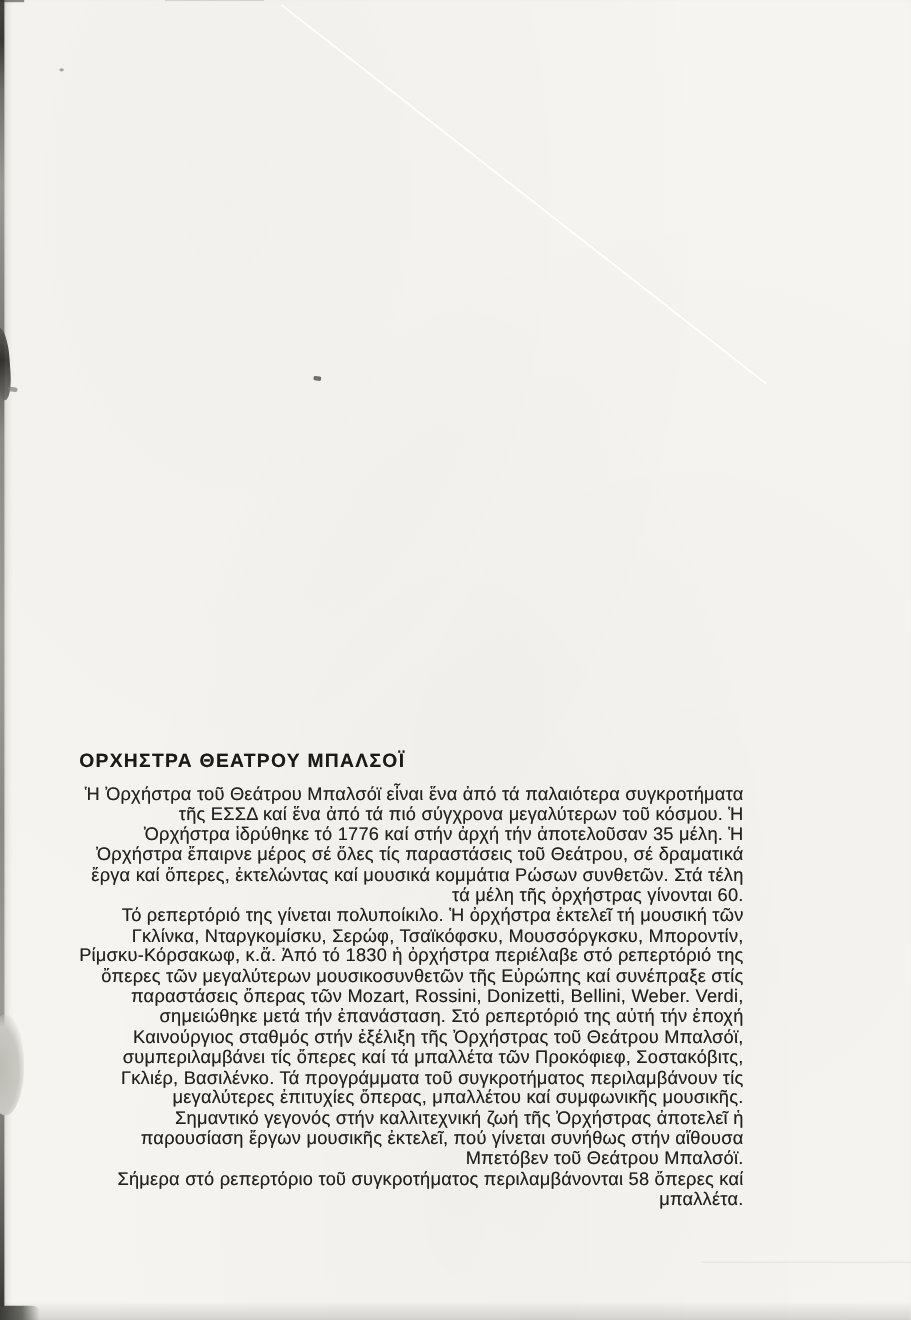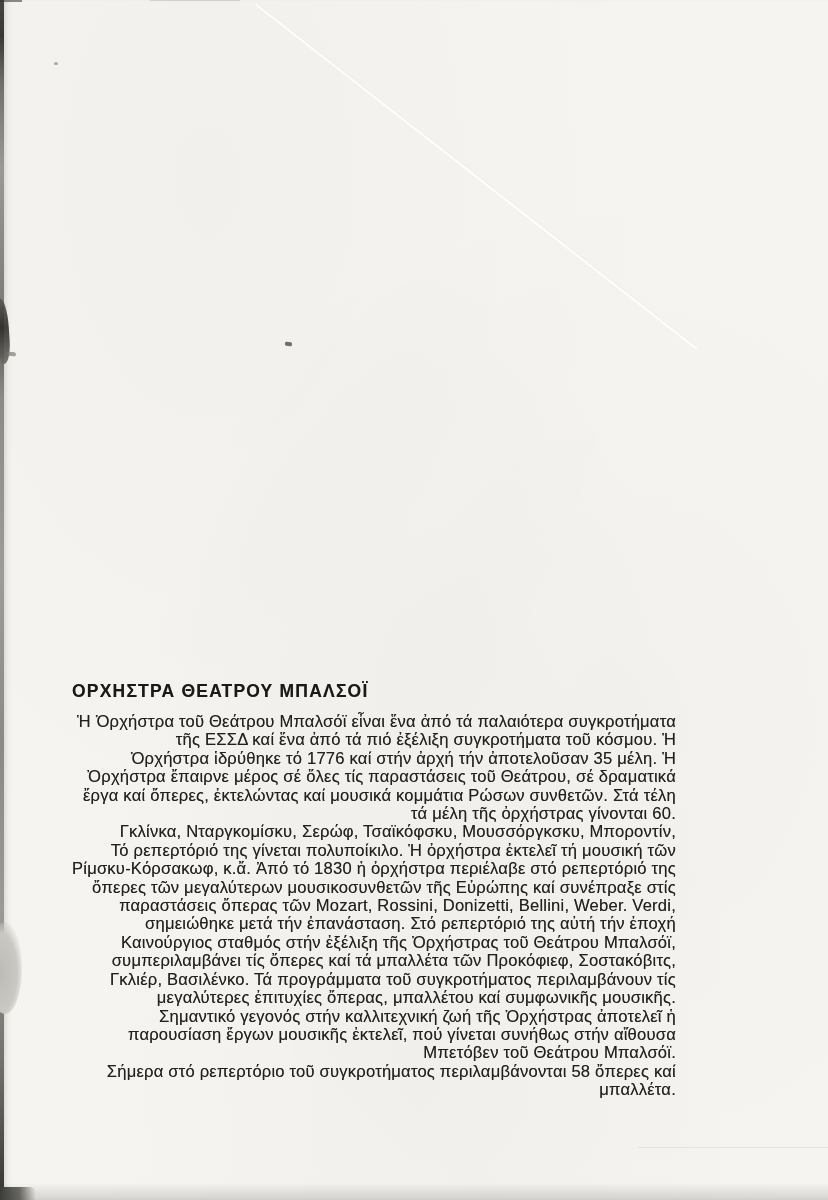--- a/index.html
+++ b/index.html
@@ -120,27 +120,27 @@
   <div class="bottom-shadow"></div>
   <div class="speck-center"></div>
   <div class="speck-top"></div>
   <div class="top-edge-tick-a"></div>
   <div class="top-edge-tick-b"></div>
   <div class="faint-line-bottom"></div>
 
   <h1 class="title">ΟΡΧΗΣΤΡΑ ΘΕΑΤΡΟΥ ΜΠΑΛΣΟΪ</h1>
   <div class="body-text" id="body-lines">
       <div class="line">Ἡ Ὀρχήστρα τοῦ Θεάτρου Μπαλσόϊ εἶναι ἕνα ἀπό τά παλαιότερα συγκροτήματα</div>
-      <div class="line">τῆς ΕΣΣΔ καί ἕνα ἀπό τά πιό ἐξέλιξη συγκροτήματα τοῦ κόσμου. Ἡ</div>
+      <div class="line">τῆς ΕΣΣΔ καί ἕνα ἀπό τά πιό σύγχρονα μεγαλύτερων τοῦ κόσμου. Ἡ</div>
       <div class="line">Ὀρχήστρα ἱδρύθηκε τό 1776 καί στήν ἀρχή τήν ἀποτελοῦσαν 35 μέλη. Ἡ</div>
       <div class="line">Ὀρχήστρα ἔπαιρνε μέρος σέ ὅλες τίς παραστάσεις τοῦ Θεάτρου, σέ δραματικά</div>
       <div class="line">ἔργα καί ὄπερες, ἐκτελώντας καί μουσικά κομμάτια Ρώσων συνθετῶν. Στά τέλη</div>
       <div class="line">τά μέλη τῆς ὀρχήστρας γίνονται 60.</div>
+      <div class="line">Τό ρεπερτόριό της γίνεται πολυποίκιλο. Ἡ ὀρχήστρα ἐκτελεῖ τή μουσική τῶν</div>
       <div class="line">Γκλίνκα, Νταργκομίσκυ, Σερώφ, Τσαϊκόφσκυ, Μουσσόργκσκυ, Μποροντίν,</div>
-      <div class="line">Τό ρεπερτόριό της γίνεται πολυποίκιλο. Ἡ ὀρχήστρα ἐκτελεῖ τή μουσική τῶν</div>
       <div class="line">Ρίμσκυ-Κόρσακωφ, κ.ἄ. Ἀπό τό 1830 ἡ ὀρχήστρα περιέλαβε στό ρεπερτόριό της</div>
       <div class="line">ὄπερες τῶν μεγαλύτερων μουσικοσυνθετῶν τῆς Εὐρώπης καί συνέπραξε στίς</div>
       <div class="line">παραστάσεις ὄπερας τῶν Mozart, Rossini, Donizetti, Bellini, Weber. Verdi,</div>
       <div class="line">σημειώθηκε μετά τήν ἐπανάσταση. Στό ρεπερτόριό της αὐτή τήν ἐποχή</div>
       <div class="line">Καινούργιος σταθμός στήν ἐξέλιξη τῆς Ὀρχήστρας τοῦ Θεάτρου Μπαλσόϊ,</div>
       <div class="line">συμπεριλαμβάνει τίς ὄπερες καί τά μπαλλέτα τῶν Προκόφιεφ, Σοστακόβιτς,</div>
       <div class="line">Γκλιέρ, Βασιλένκο. Τά προγράμματα τοῦ συγκροτήματος περιλαμβάνουν τίς</div>
       <div class="line">μεγαλύτερες ἐπιτυχίες ὄπερας, μπαλλέτου καί συμφωνικῆς μουσικῆς.</div>
       <div class="line">Σημαντικό γεγονός στήν καλλιτεχνική ζωή τῆς Ὀρχήστρας ἀποτελεῖ ἡ</div>
       <div class="line">παρουσίαση ἔργων μουσικῆς ἐκτελεῖ, πού γίνεται συνήθως στήν αἴθουσα</div>

